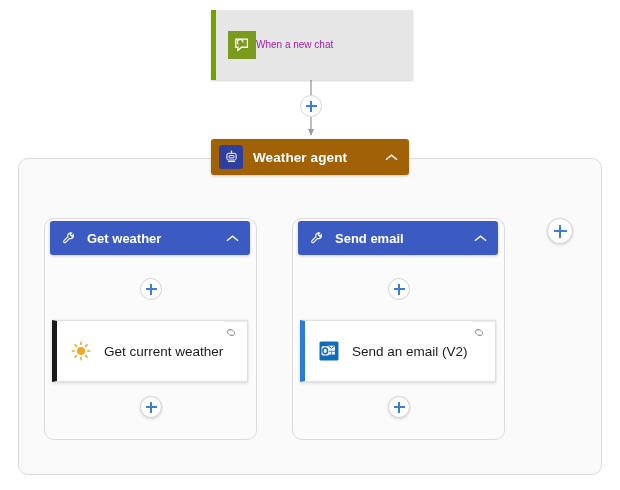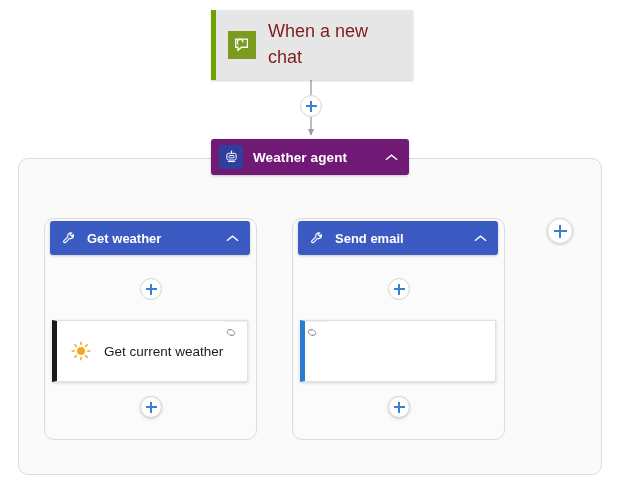--- a/index.html
+++ b/index.html
@@ -26,28 +26,28 @@
     background: #e6e6e6;
     border-left: 5px solid #71a300;
     display: flex; align-items: center;
     box-shadow: 0 1px 2px rgba(0,0,0,.18);
   }
   .trigger-icon {
     width: 28px; height: 28px; margin-left: 12px; flex: 0 0 28px;
     background: #7a9b1e; display: flex; align-items: center; justify-content: center;
   }
   .trigger-label {
-    margin-left: 12px; font-size: 18px; color: #7f1d1d;
+    font-size: 10px; color: #a21caf;
     line-height: 1.42; max-width: 130px;
   }
 
   
   .agent {
     left: 211px; top: 139px; width: 198px; height: 36px;
-    background: #701a75; border-radius: 3px;
+    background: #a16207; border-radius: 3px;
     display: flex; align-items: center;
     box-shadow: 0 1px 3px rgba(0,0,0,.22);
   }
   .agent-icon {
     width: 24px; height: 24px; margin-left: 8px; flex: 0 0 24px;
     background: #2f3f9e; border-radius: 3px;
     display: flex; align-items: center; justify-content: center;
   }
   .agent-label {
     margin-left: 10px; color: #ffffff; font-size: 13.5px; font-weight: bold;
@@ -247,20 +247,34 @@
       <span>
         <svg width="14" height="11" viewBox="0 0 16 12" fill="none" stroke="#8a8a8a" stroke-width="1.1">
           <path d="M6.2 3.4 a2.6 2.6 0 0 1 3.6 0 l2 2 a2.6 2.6 0 0 1 -3.6 3.6"></path>
           <path d="M9.8 8.6 a2.6 2.6 0 0 1 -3.6 0 l-2 -2 a2.6 2.6 0 0 1 3.6 -3.6"></path>
         </svg>
       </span>
     </div>
   </div>
 
   <div class="node action-card right">
+    <div class="action-main">
+      <span class="action-icon">
+        <svg width="20" height="20" viewBox="0 0 20 20">
+          <rect x="0.5" y="0.5" width="19" height="19" rx="1.5" fill="#0f6cbd"></rect>
+          <rect x="9" y="4.6" width="7" height="5.2" fill="#ffffff" opacity=".92"></rect>
+          <path d="M9 4.6 L12.5 7.4 L16 4.6" fill="none" stroke="#0f6cbd" stroke-width="1"></path>
+          <rect x="9.4" y="10.6" width="3" height="3" fill="#ffffff" opacity=".9"></rect>
+          <rect x="13" y="10.6" width="3" height="3" fill="#ffffff" opacity=".9"></rect>
+          <rect x="2.6" y="5.2" width="7.2" height="9.4" rx="1.3" fill="#ffffff"></rect>
+          <ellipse cx="6.2" cy="9.9" rx="2.3" ry="2.9" fill="none" stroke="#0f6cbd" stroke-width="1.5"></ellipse>
+        </svg>
+      </span>
+      <span class="action-label">Send an email (V2)</span>
+    </div>
     <div class="action-foot">
       <span>
         <svg width="14" height="11" viewBox="0 0 16 12" fill="none" stroke="#8a8a8a" stroke-width="1.1">
           <path d="M6.2 3.4 a2.6 2.6 0 0 1 3.6 0 l2 2 a2.6 2.6 0 0 1 -3.6 3.6"></path>
           <path d="M9.8 8.6 a2.6 2.6 0 0 1 -3.6 0 l-2 -2 a2.6 2.6 0 0 1 3.6 -3.6"></path>
         </svg>
       </span>
     </div>
   </div>
 

